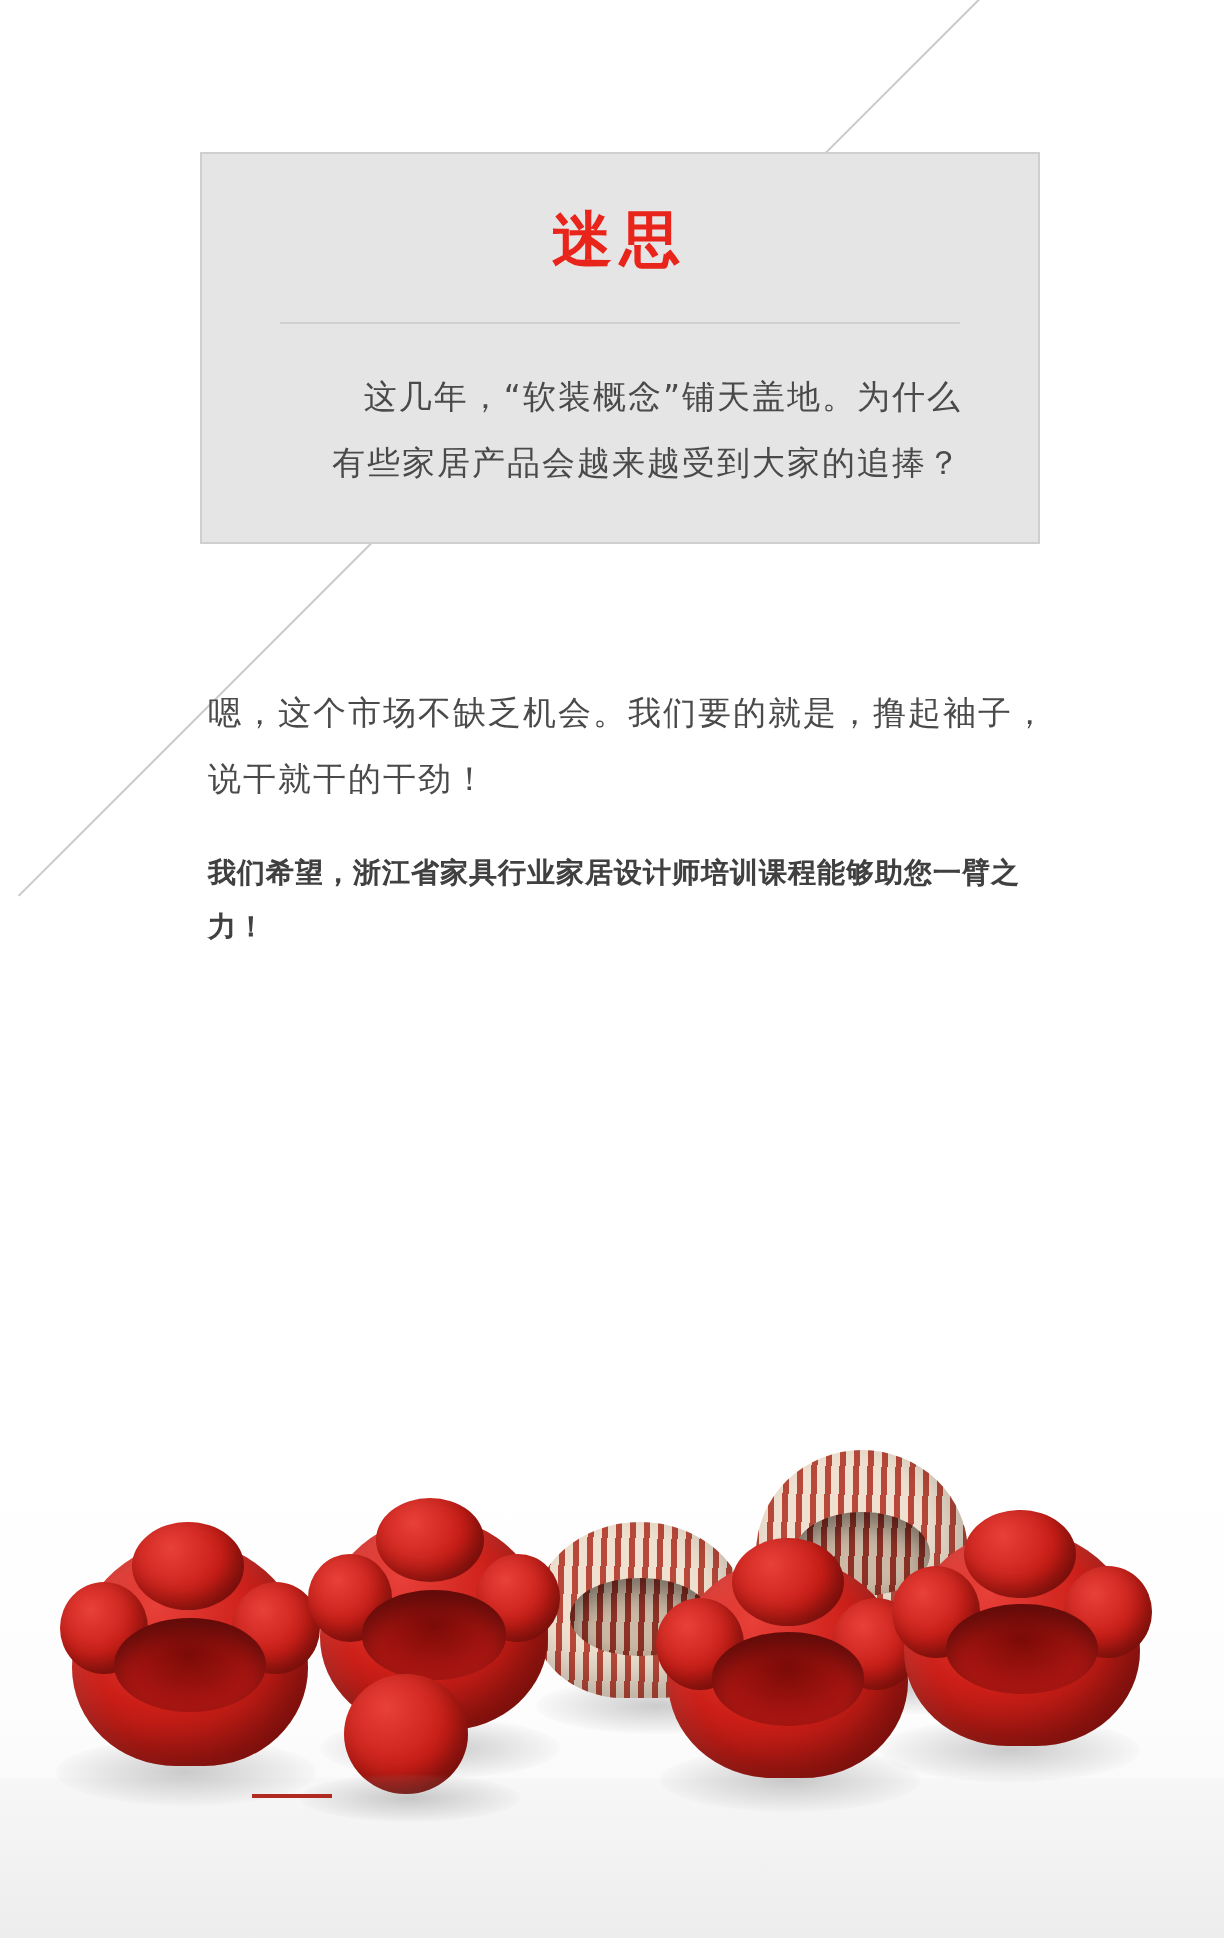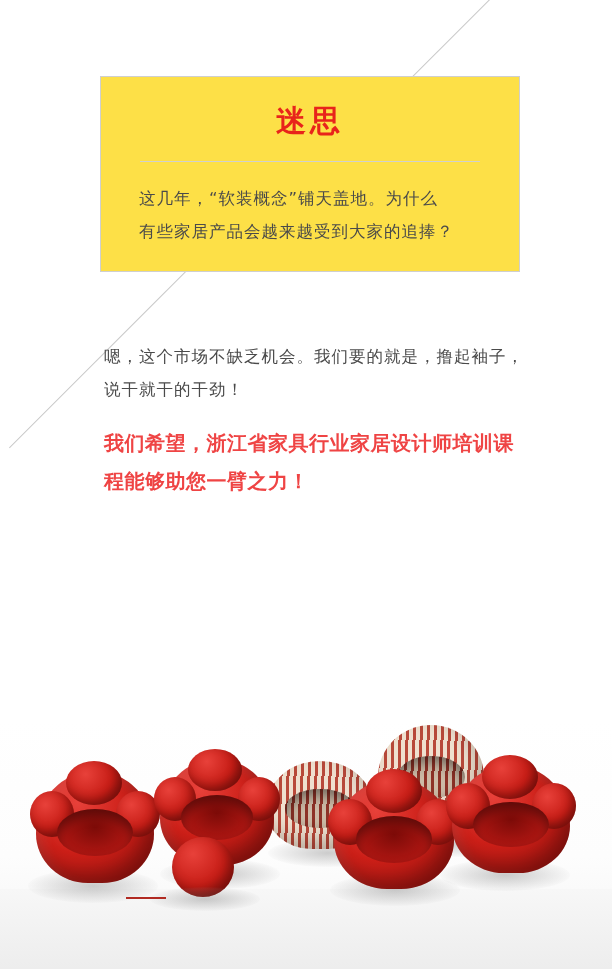--- a/index.html
+++ b/index.html
@@ -37,21 +37,21 @@
   }
 
   
   .myth-box {
     position: absolute;
     left: 100px;
     top: 76px;
     width: 420px;
     height: 196px;
     border: 1px solid #cfcfcf;
-    background: #fde047;
+    background: #e5e5e5;
     box-sizing: border-box;
   }
   .myth-title {
     color: #e8241b;
     font-size: 30px;
     font-weight: bold;
     text-align: center;
     letter-spacing: 4px;
     margin-top: 26px;
     line-height: 1.2;
@@ -61,20 +61,21 @@
     height: 1px;
     background: #d0d0d0;
     margin: 22px auto 0 auto;
   }
   .myth-body {
     margin: 20px 38px 0 38px;
     font-size: 16.5px;
     line-height: 2.0;
     color: #4a4a4a;
     letter-spacing: 1px;
+    text-align: right;
   }
 
   
   .copy {
     position: absolute;
     left: 104px;
     top: 340px;
     width: 430px;
   }
   .para {
@@ -85,23 +86,23 @@
     margin: 0 0 16px 0;
   }
   .para.tight {
     margin-bottom: 6px;
   }
   .hl-red {
     color: #e8241b;
     font-weight: bold;
   }
   .para-red {
-    font-size: 20px;
+    font-size: 14px;
     line-height: 1.9;
-    color: #ef4444;
+    color: #404040;
     font-weight: bold;
     letter-spacing: 0.5px;
     margin: 18px 0 12px 0;
   }
 
   
   .photo {
     position: absolute;
     left: 0;
     bottom: 0;

